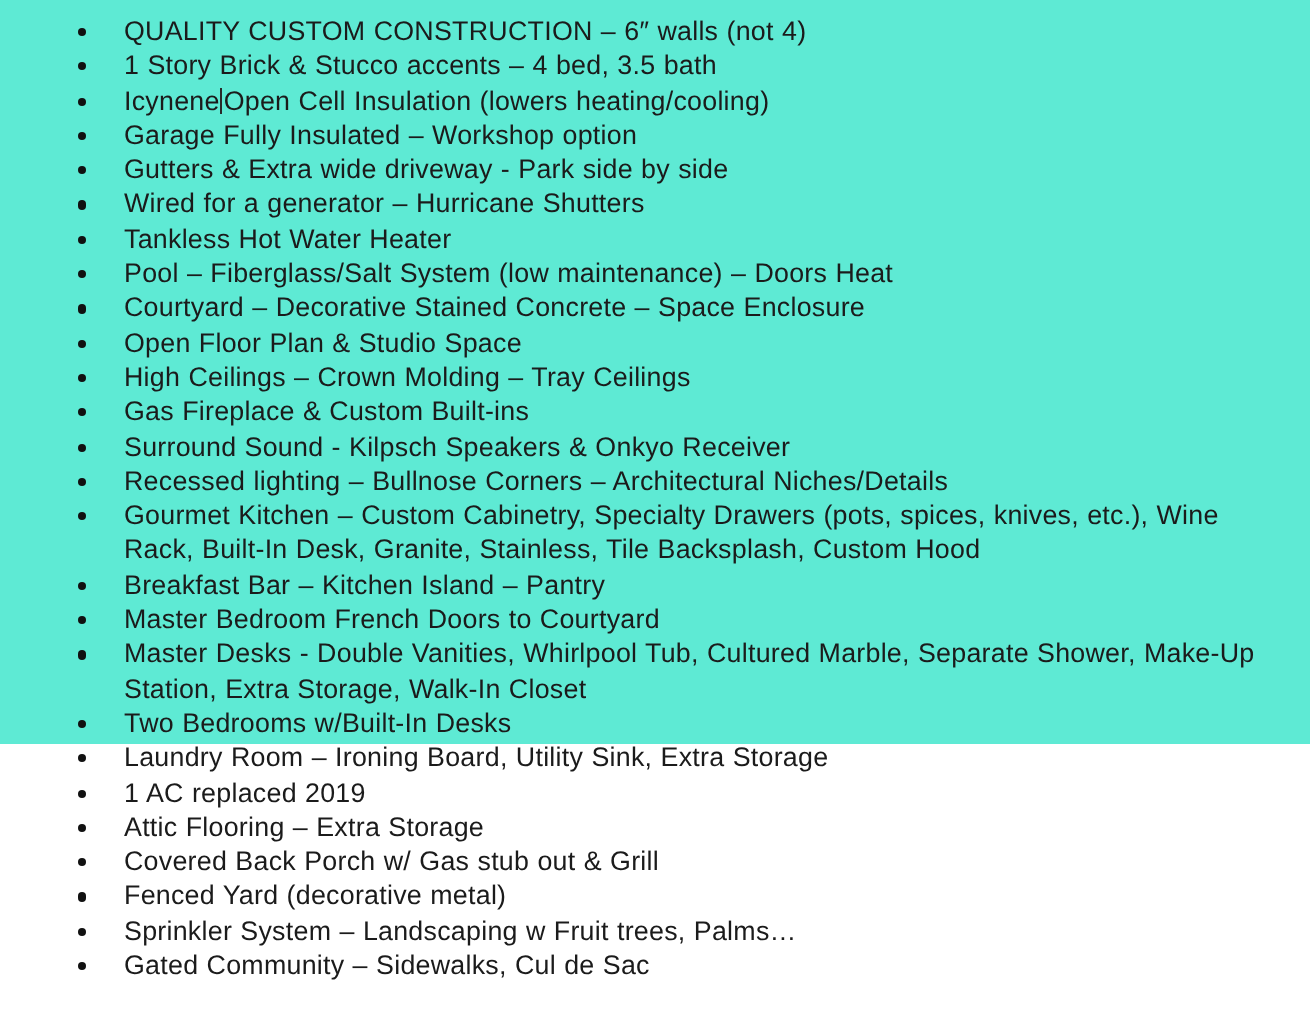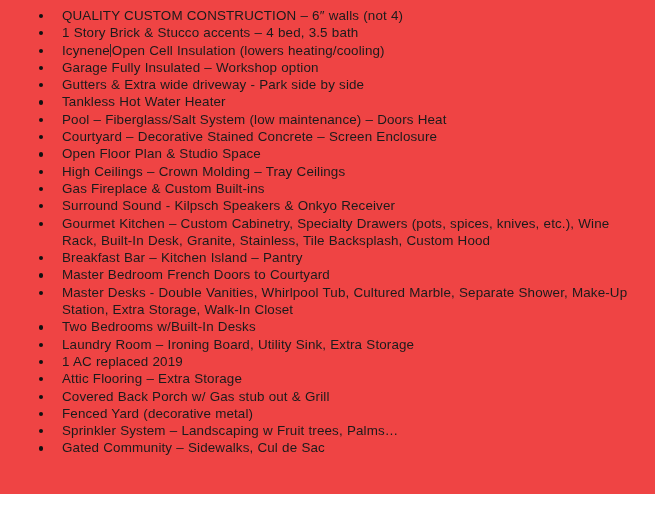--- a/index.html
+++ b/index.html
@@ -11,22 +11,22 @@
     width: 655px;
     height: 506px;
     overflow: hidden;
     font-family: "Liberation Sans", sans-serif;
     color: #1a1a1a;
     -webkit-font-smoothing: none;
   }
   .page {
     position: relative;
     width: 655px;
-    height: 494px;
-    background: #ef4444;
+    height: 372px;
+    background: #5eead4;
     box-sizing: border-box;
     padding-top: 7px;
   }
   .feature-list {
     list-style: none;
     margin: 0;
     padding: 0;
   }
   .feature-item {
     position: relative;
@@ -91,45 +91,53 @@
       <li class="feature-item">
         <span class="bullet-marker"></span>
         <span class="item-text">Garage Fully Insulated – Workshop option</span>
       </li>
       <li class="feature-item">
         <span class="bullet-marker"></span>
         <span class="item-text">Gutters &amp; Extra wide driveway - Park side by side</span>
       </li>
       <li class="feature-item">
         <span class="bullet-marker"></span>
+        <span class="item-text">Wired for a generator – Hurricane Shutters</span>
+      </li>
+      <li class="feature-item">
+        <span class="bullet-marker"></span>
         <span class="item-text">Tankless Hot Water Heater</span>
       </li>
       <li class="feature-item">
         <span class="bullet-marker"></span>
         <span class="item-text">Pool – Fiberglass/Salt System (low maintenance) – Doors Heat</span>
       </li>
       <li class="feature-item">
         <span class="bullet-marker"></span>
-        <span class="item-text">Courtyard – Decorative Stained Concrete – Screen Enclosure</span>
+        <span class="item-text">Courtyard – Decorative Stained Concrete – Space Enclosure</span>
       </li>
       <li class="feature-item">
         <span class="bullet-marker"></span>
         <span class="item-text">Open Floor Plan &amp; Studio Space</span>
       </li>
       <li class="feature-item">
         <span class="bullet-marker"></span>
         <span class="item-text">High Ceilings – Crown Molding – Tray Ceilings</span>
       </li>
       <li class="feature-item">
         <span class="bullet-marker"></span>
         <span class="item-text">Gas Fireplace &amp; Custom Built-ins</span>
       </li>
       <li class="feature-item">
         <span class="bullet-marker"></span>
         <span class="item-text">Surround Sound - Kilpsch Speakers &amp; Onkyo Receiver</span>
+      </li>
+      <li class="feature-item">
+        <span class="bullet-marker"></span>
+        <span class="item-text">Recessed lighting – Bullnose Corners – Architectural Niches/Details</span>
       </li>
       <li class="feature-item">
         <span class="bullet-marker"></span>
         <span class="item-text">Gourmet Kitchen – Custom Cabinetry, Specialty Drawers (pots, spices, knives, etc.), Wine Rack, Built-In Desk, Granite, Stainless, Tile Backsplash, Custom Hood</span>
       </li>
       <li class="feature-item">
         <span class="bullet-marker"></span>
         <span class="item-text">Breakfast Bar – Kitchen Island – Pantry</span>
       </li>
       <li class="feature-item">

